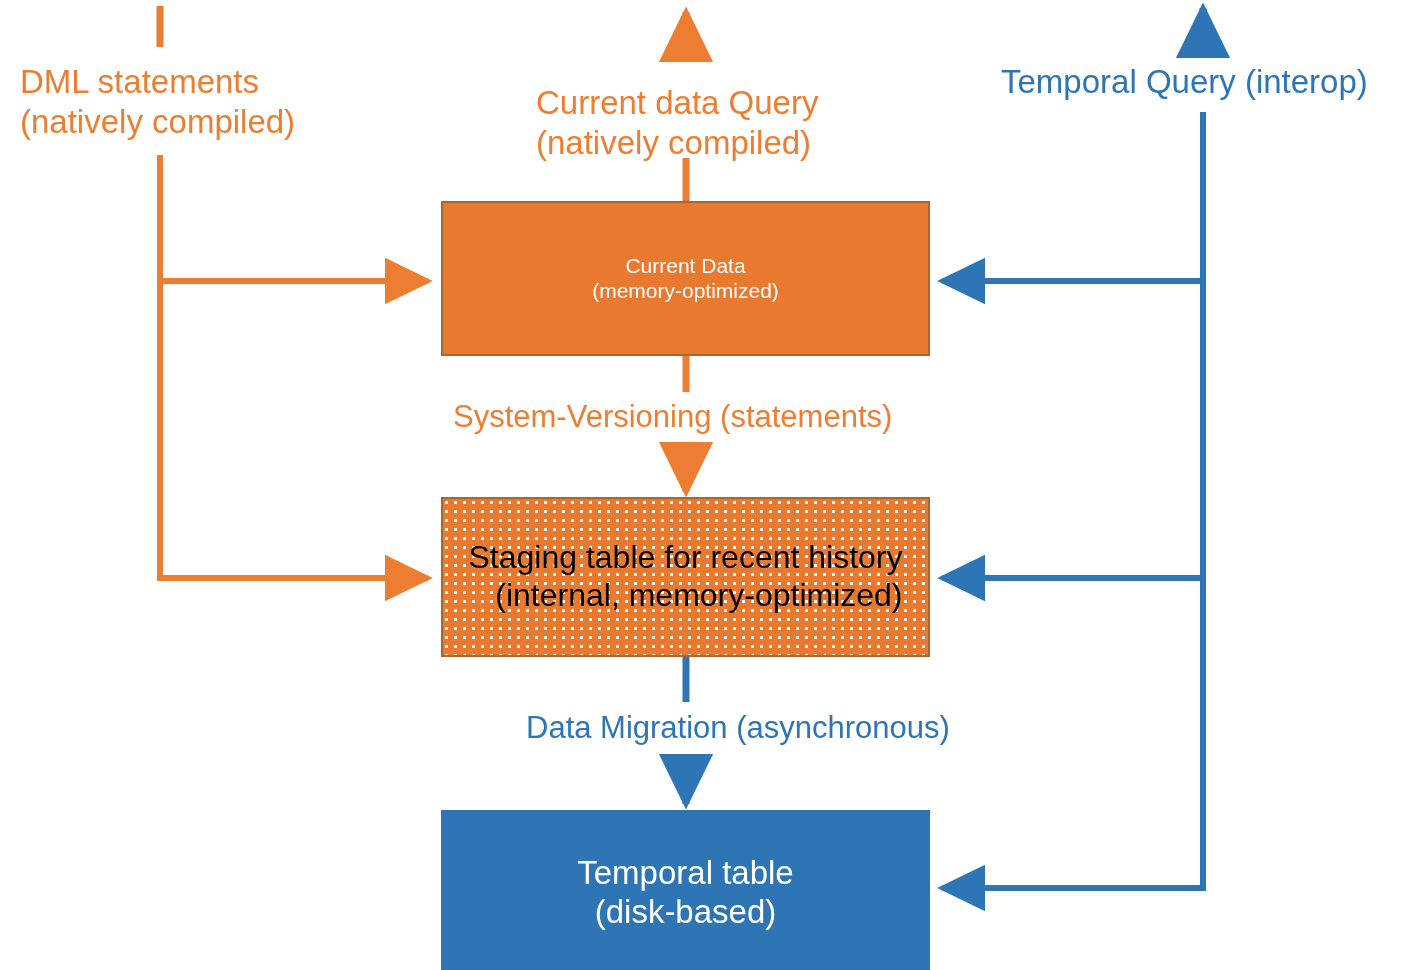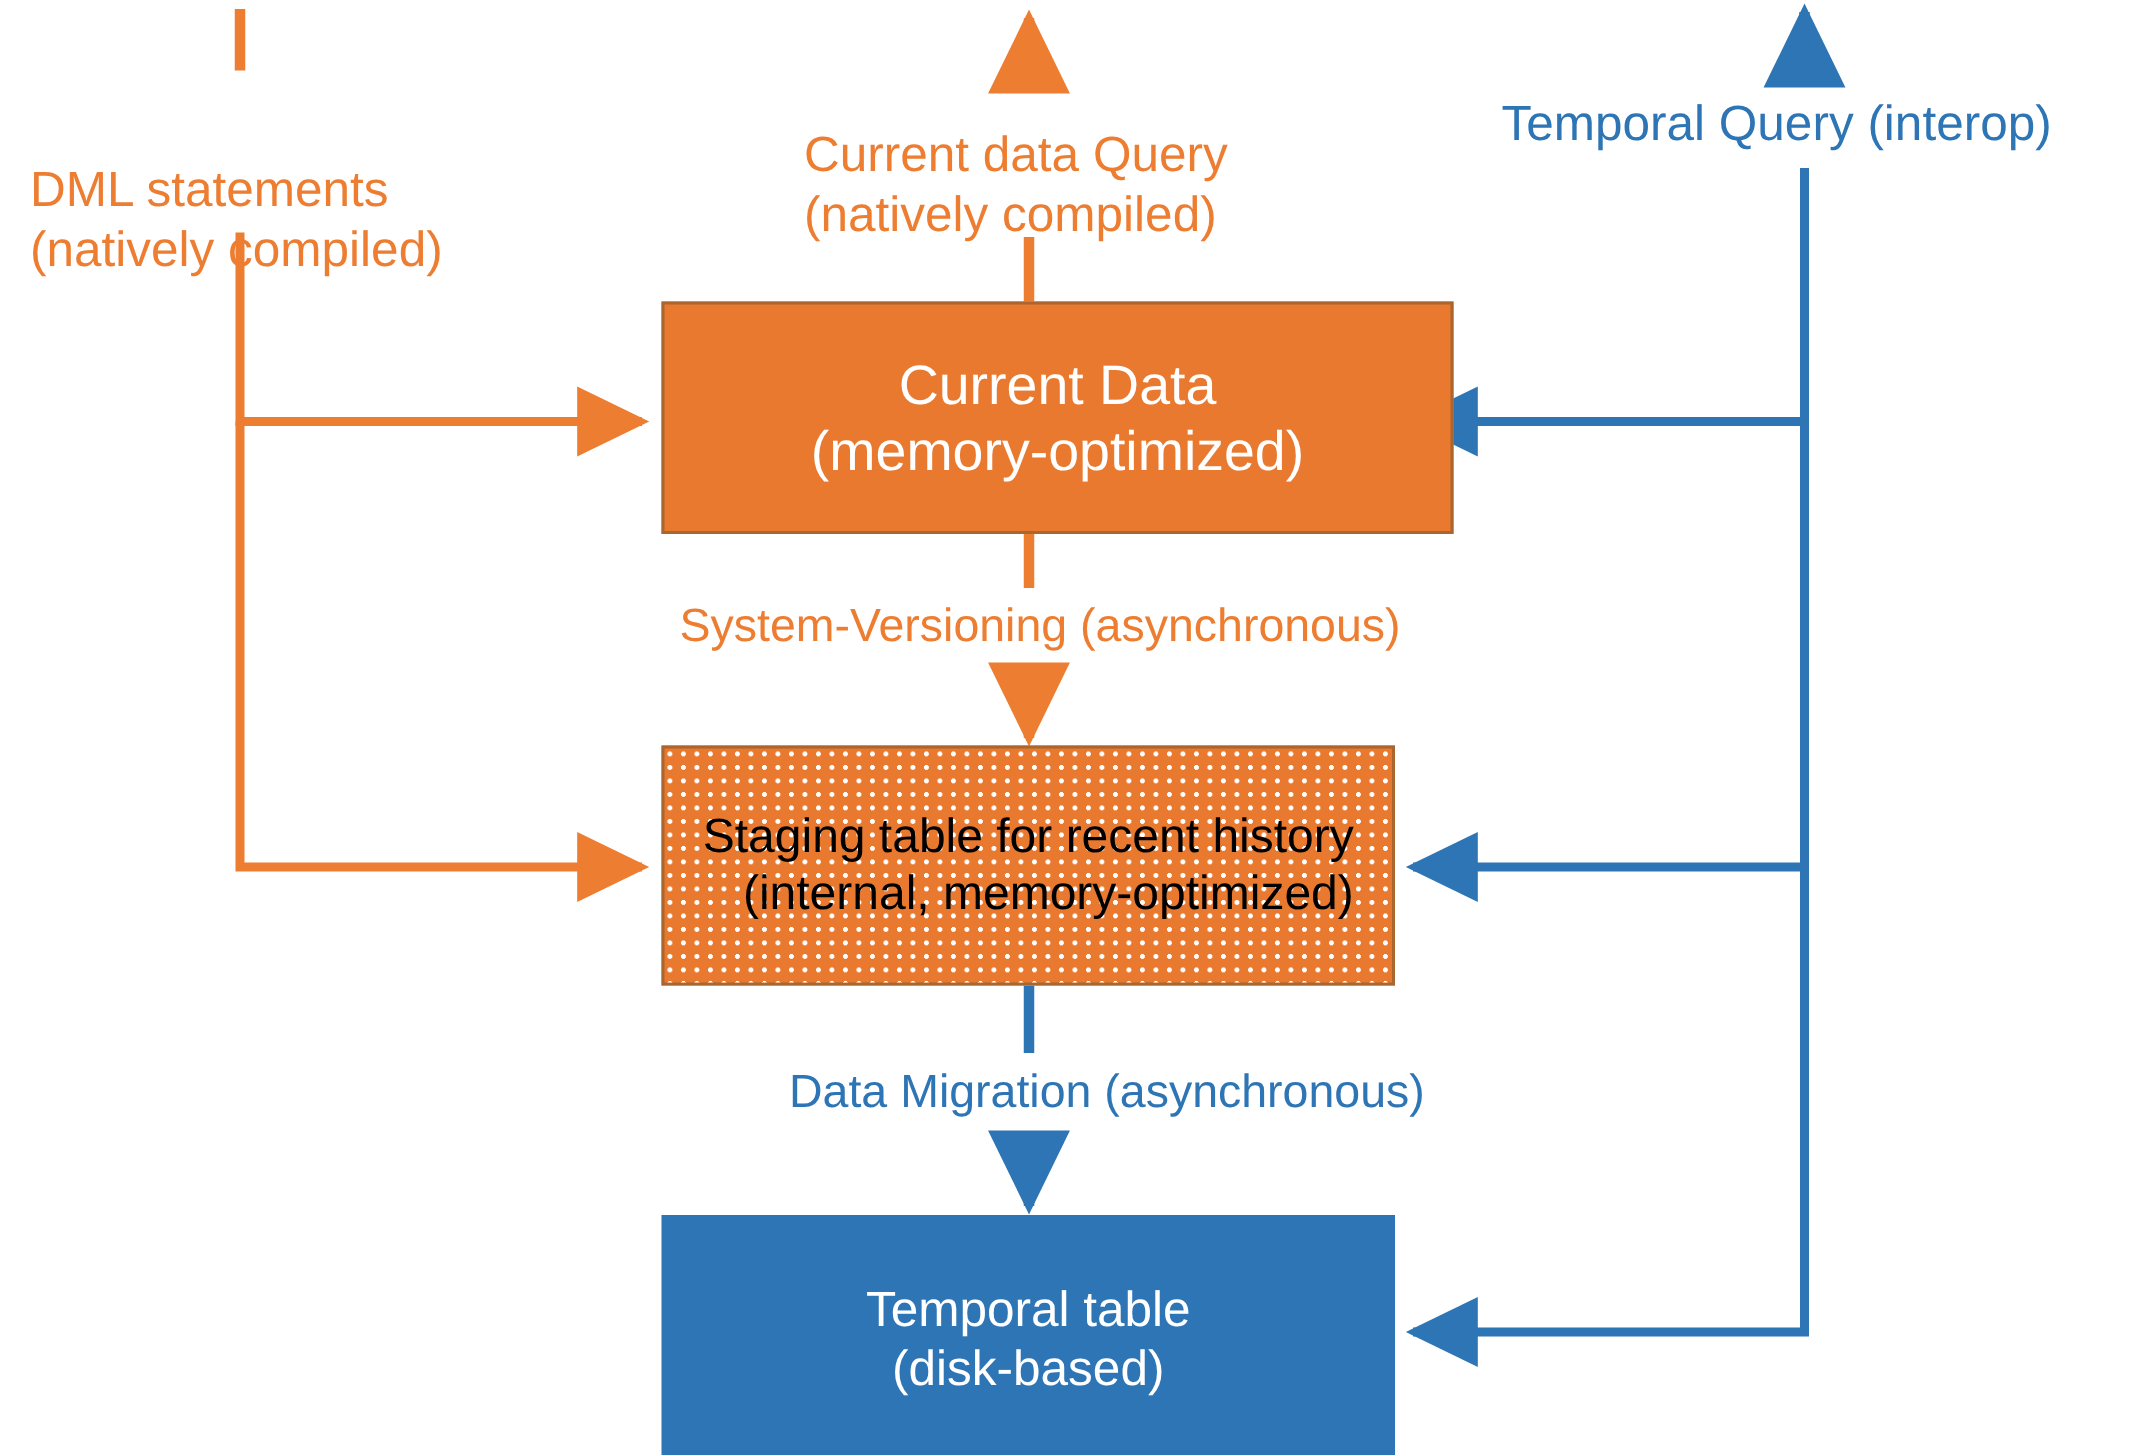--- a/index.html
+++ b/index.html
@@ -37,26 +37,26 @@
     line-height: 1.18;
   }
   .node .node-label {
     display: block;
     white-space: pre-line;
   }
 
   #node-current-data {
     left: 441px;
     top: 201px;
-    width: 528px;
+    width: 489px;
     height: 155px;
     background: #E8792F;
     border: 2px solid #A9672F;
     color: #ffffff;
-    font-size: 37px;
+    font-size: 21px;
   }
 
   #node-staging-table {
     left: 441px;
     top: 497px;
     width: 489px;
     height: 160px;
     background: #E8792F;
     border: 2px solid #A9672F;
     color: #000000;
@@ -95,21 +95,20 @@
     white-space: pre-line;
     line-height: 1.22;
   }
   .caption.orange { color: #ED7D31; }
   .caption.blue   { color: #2E75B6; }
 
   #label-dml {
     left: 20px;
     top: 62px;
     font-size: 33px;
-    margin-top: 44px;
   }
   #label-current-query {
     left: 536px;
     top: 62px;
     font-size: 33px;
     margin-top: 21px;
   }
   #label-temporal-query {
     left: 1001px;
     top: 62px;
@@ -187,21 +186,21 @@
   </svg>
 
   <div class="caption orange" id="label-dml">DML statements
 (natively compiled)</div>
 
   <div class="caption orange" id="label-current-query">Current data Query
 (natively compiled)</div>
 
   <div class="caption blue" id="label-temporal-query">Temporal Query (interop)</div>
 
-  <div class="caption orange" id="label-system-versioning">System-Versioning (asynchronous)</div>
+  <div class="caption orange" id="label-system-versioning">System-Versioning (statements)</div>
 
   <div class="caption blue" id="label-data-migration">Data  Migration (asynchronous)</div>
 
   <div class="node" id="node-current-data">
     <span class="node-label">Current Data
 (memory-optimized)</span>
   </div>
 
   <div class="node" id="node-staging-table">
     <span class="dots"></span>

